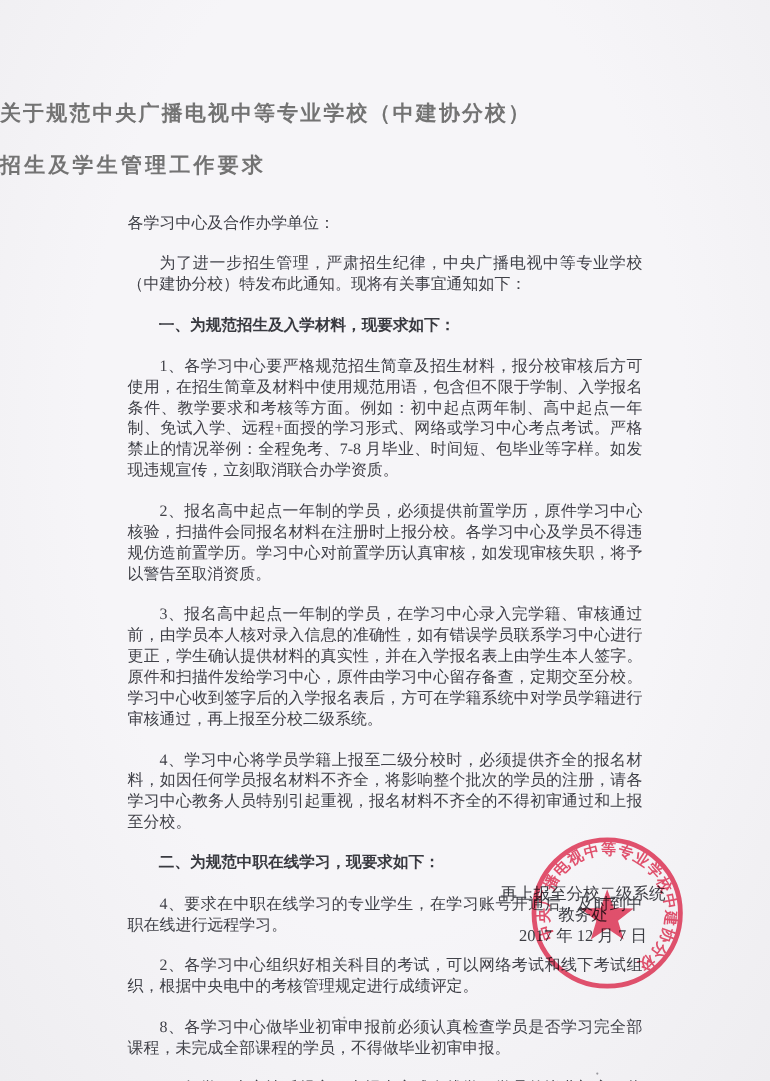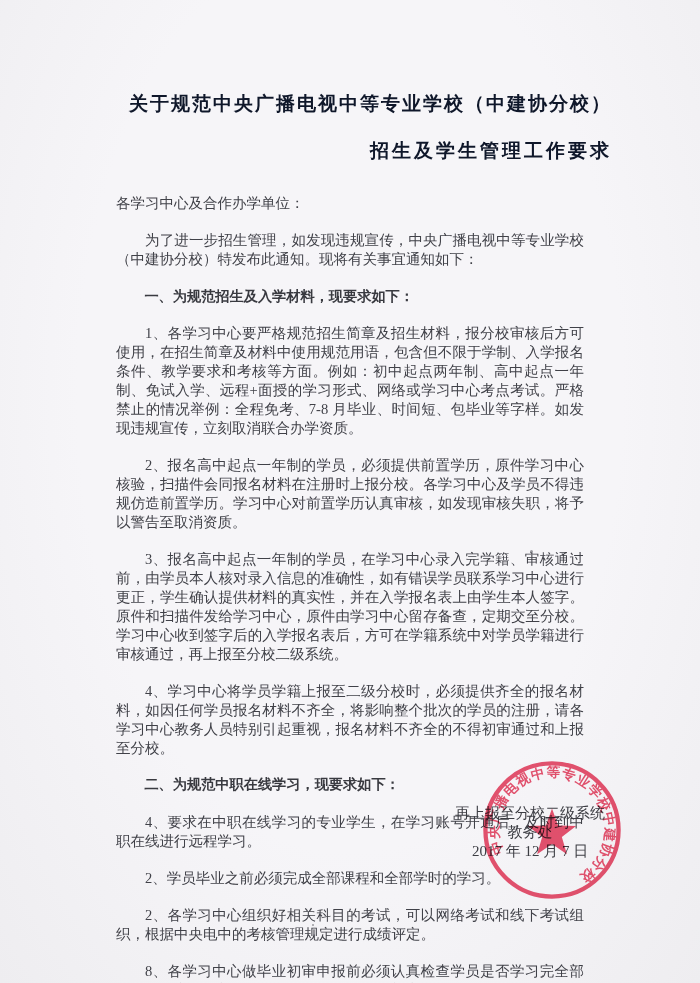--- a/index.html
+++ b/index.html
@@ -13,24 +13,24 @@
     font-family: "Liberation Serif", "DejaVu Serif", serif;
     color: #3f4046;
   }
   .page { position: absolute; inset: 0; }
 
   .title-block {
     position: absolute;
     top: 92px;
     left: 0;
     width: 612px;
-    text-align: right;
+    text-align: left;
     font-family: "Liberation Sans", "DejaVu Sans", sans-serif;
     font-weight: 700;
-    color: #0f172a;
+    color: #737373;
   }
   .title-line1 {
     font-size: 19px;
     letter-spacing: 2px;
     line-height: 23px;
   }
   .title-line2 {
     font-size: 19px;
     letter-spacing: 3px;
     line-height: 23px;
@@ -100,31 +100,30 @@
 
 <div class="page">
 
   <div class="title-block">
     <div class="title-line1">关于规范中央广播电视中等专业学校（中建协分校）</div>
     <div class="title-line2">招生及学生管理工作要求</div>
   </div>
 
   <div class="doc-body">
     <p class="salutation">各学习中心及合作办学单位：</p>
-    <p class="indent">为了进一步招生管理，如发现违规宣传，中央广播电视中等专业学校（中建协分校）特发布此通知。现将有关事宜通知如下：</p>
+    <p class="indent">为了进一步招生管理，严肃招生纪律，中央广播电视中等专业学校（中建协分校）特发布此通知。现将有关事宜通知如下：</p>
 
     <p class="sec-heading">一、为规范招生及入学材料，现要求如下：</p>
     <p class="indent">1、各学习中心要严格规范招生简章及招生材料，报分校审核后方可使用，在招生简章及材料中使用规范用语，包含但不限于学制、入学报名条件、教学要求和考核等方面。例如：初中起点两年制、高中起点一年制、免试入学、远程+面授的学习形式、网络或学习中心考点考试。严格禁止的情况举例：全程免考、7-8 月毕业、时间短、包毕业等字样。如发现违规宣传，立刻取消联合办学资质。</p>
     <p class="indent">2、报名高中起点一年制的学员，必须提供前置学历，原件学习中心核验，扫描件会同报名材料在注册时上报分校。各学习中心及学员不得违规仿造前置学历。学习中心对前置学历认真审核，如发现审核失职，将予以警告至取消资质。</p>
     <p class="indent">3、报名高中起点一年制的学员，在学习中心录入完学籍、审核通过前，由学员本人核对录入信息的准确性，如有错误学员联系学习中心进行更正，学生确认提供材料的真实性，并在入学报名表上由学生本人签字。原件和扫描件发给学习中心，原件由学习中心留存备查，定期交至分校。学习中心收到签字后的入学报名表后，方可在学籍系统中对学员学籍进行审核通过，再上报至分校二级系统。</p>
     <p class="indent">4、学习中心将学员学籍上报至二级分校时，必须提供齐全的报名材料，如因任何学员报名材料不齐全，将影响整个批次的学员的注册，请各学习中心教务人员特别引起重视，报名材料不齐全的不得初审通过和上报至分校。</p>
 
     <p class="sec-heading sec2-gap">二、为规范中职在线学习，现要求如下：</p>
     <p class="indent">4、要求在中职在线学习的专业学生，在学习账号开通后，及时到中职在线进行远程学习。</p>
-    <p class="indent">2、学员毕业之前必须完成全部课程和全部学时的学习。</p>
     <p class="indent">2、各学习中心组织好相关科目的考试，可以网络考试和线下考试组织，根据中央电中的考核管理规定进行成绩评定。</p>
     <p class="indent">8、各学习中心做毕业初审申报前必须认真检查学员是否学习完全部课程，未完成全部课程的学员，不得做毕业初审申报。</p>
     <p class="indent">5、如学习中心违反规定，上报未完成在线学习学员的毕业初审，将影响整个批次学员的毕业，责任由学习中心承担。并责令学习中心整改，试情况取消学习中心合作办学资质。</p>
   </div>
 
   <div class="signature">
     <span class="sig-line">再上报至分校二级系统</span>
     <span class="sig-line">教务处</span>
     <span class="sig-line">2017 年 12 月 7 日</span>
   </div>

